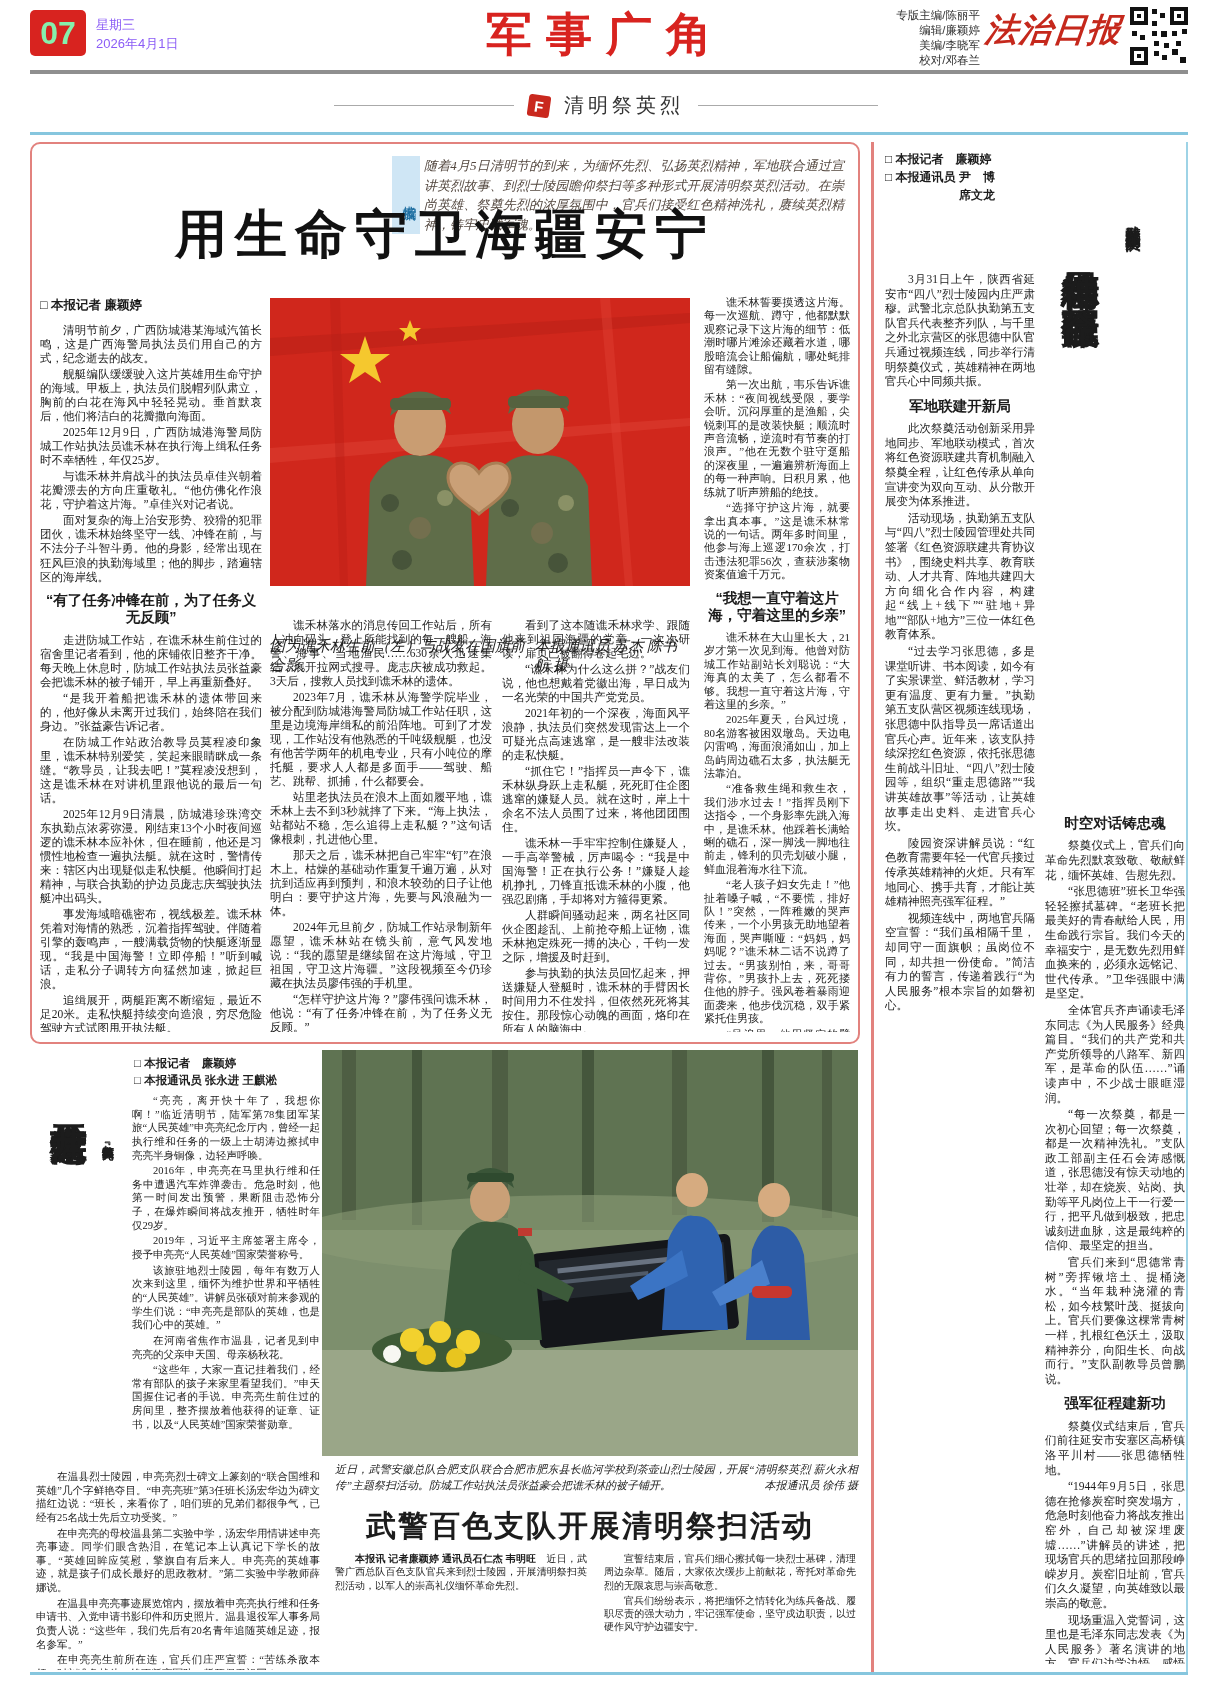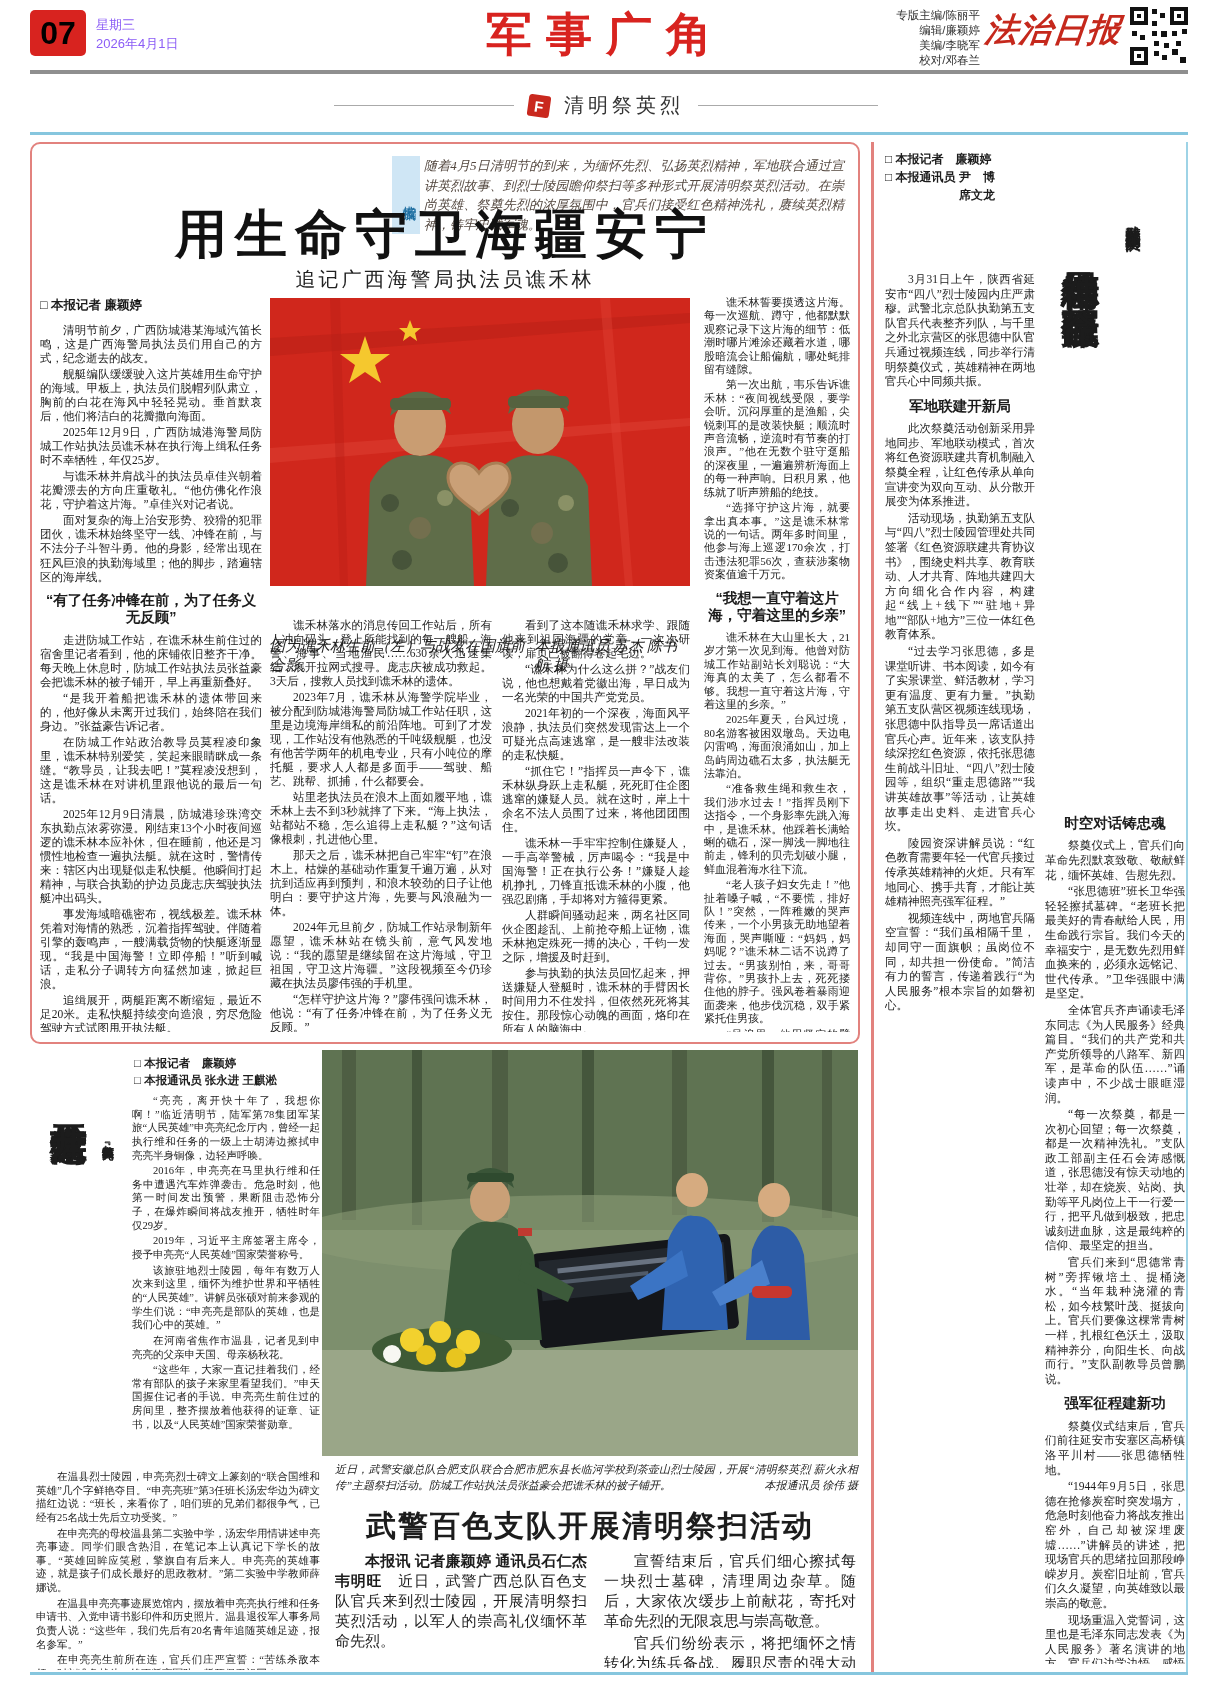--- a/index.html
+++ b/index.html
@@ -1,20 +1,20 @@
 <!DOCTYPE html>
 <html><head>
 <meta charset="utf-8">
 <style>
   html,body{margin:0;padding:0;background:#e8e8e8;}
   #page{position:relative;width:1212px;height:1698px;background:#ffffff;overflow:hidden;
         font-family:"Liberation Serif",serif;color:#1c1c1c;}
   .abs{position:absolute;}
   
-  #pageno{left:30px;top:10px;width:56px;height:46px;background:#d8231f;color:#000000;
+  #pageno{left:30px;top:10px;width:56px;height:46px;background:#d8231f;color:#86efac;
           font-family:"Liberation Sans",sans-serif;font-weight:bold;font-size:32px;
           display:flex;align-items:center;justify-content:center;border-radius:5px;}
   #dateblk{left:96px;top:16px;font-family:Liberation Sans, sans-serif;font-size:13px;line-height:1.45;color:#8b5cf6;}
   #sectitle{left:0;top:4px;width:1212px;text-align:center;color:#d8231f;
             font-family:Liberation Sans, sans-serif;font-weight:bold;font-size:46px;letter-spacing:14px;}
   #credits{left:830px;top:8px;width:150px;text-align:right;font-size:11.5px;line-height:1.3;
            font-family:"Liberation Sans",sans-serif;color:#333;}
   #masthead{left:985px;top:8px;width:140px;color:#c5281c;font-weight:bold;font-size:33px;
             font-family:"Liberation Serif",serif;font-style:italic;letter-spacing:1px;transform:skewX(-6deg);}
   #qr{left:1128px;top:5px;}
@@ -74,21 +74,21 @@
               font-size:10.5px;line-height:1.3;text-align:justify;}
   #mem-wide{position:absolute;left:6px;top:420px;width:284px;height:200px;overflow:hidden;
             font-size:10.5px;line-height:1.3;text-align:justify;}
   #mem-narrow .byline,#mem-bylines .byline{margin-bottom:2px;font-size:11.5px;}
   
   #cemphoto{left:322px;top:1050px;width:536px;height:406px;}
   #cemcap{left:335px;top:1462px;width:523px;font-size:11px;font-style:italic;color:#222;line-height:1.45;text-align:justify;}
   #cemcredit{float:right;font-style:italic;}
   #baise-head{left:322px;top:1506px;width:536px;text-align:center;font-family:"Liberation Sans",sans-serif;
               font-weight:bold;font-size:30px;letter-spacing:2px;}
-  .bscol{position:absolute;top:1552px;width:252px;height:116px;overflow:hidden;font-size:15px;line-height:1.33;text-align:justify;}
+  .bscol{position:absolute;top:1552px;width:252px;height:116px;overflow:hidden;font-size:10px;line-height:1.33;text-align:justify;}
   #bscolA{left:335px;}
   #bscolB{left:604px;}
 </style>
 </head>
 <body>
 
 <div id="page">
 
   <div class="abs" id="pageno">07</div>
   <div class="abs" id="dateblk">
@@ -147,21 +147,20 @@
   <div class="abs" id="blue-bottom"></div>
   <div class="abs" id="red-vline"></div>
   <div class="abs" id="blue-vline"></div>
 
   <div class="abs" id="mainbox">
     <div id="ednote">
       <div class="lab">编者按</div>
       <div class="txt">随着4月5日清明节的到来，为缅怀先烈、弘扬英烈精神，军地联合通过宣讲英烈故事、到烈士陵园瞻仰祭扫等多种形式开展清明祭英烈活动。在崇尚英雄、祭奠先烈的浓厚氛围中，官兵们接受红色精神洗礼，赓续英烈精神，铸牢忠诚军魂。</div>
     </div>
     <div id="mhead">用生命守卫海疆安宁</div>
-    <div id="mdeck">追记广西海警局执法员谯禾林</div>
     <div id="mbody">
       <div class="mcol" id="mcol1">
         <div class="byline">□ 本报记者 廉颖婷</div>
         <div>
             <p class="para">清明节前夕，广西防城港某海域汽笛长鸣，这是广西海警局执法员们用自己的方式，纪念逝去的战友。</p>
             <p class="para">舰艇编队缓缓驶入这片英雄用生命守护的海域。甲板上，执法员们脱帽列队肃立，胸前的白花在海风中轻轻晃动。垂首默哀后，他们将洁白的花瓣撒向海面。</p>
             <p class="para">2025年12月9日，广西防城港海警局防城工作站执法员谯禾林在执行海上缉私任务时不幸牺牲，年仅25岁。</p>
             <p class="para">与谯禾林并肩战斗的执法员卓佳兴朝着花瓣漂去的方向庄重敬礼。“他仿佛化作浪花，守护着这片海。”卓佳兴对记者说。</p>
             <p class="para">面对复杂的海上治安形势、狡猾的犯罪团伙，谯禾林始终坚守一线、冲锋在前，与不法分子斗智斗勇。他的身影，经常出现在狂风巨浪的执勤海域里；他的脚步，踏遍辖区的海岸线。</p>
             <p class="flow-subhead">“有了任务冲锋在前，为了任务义无反顾”</p>

